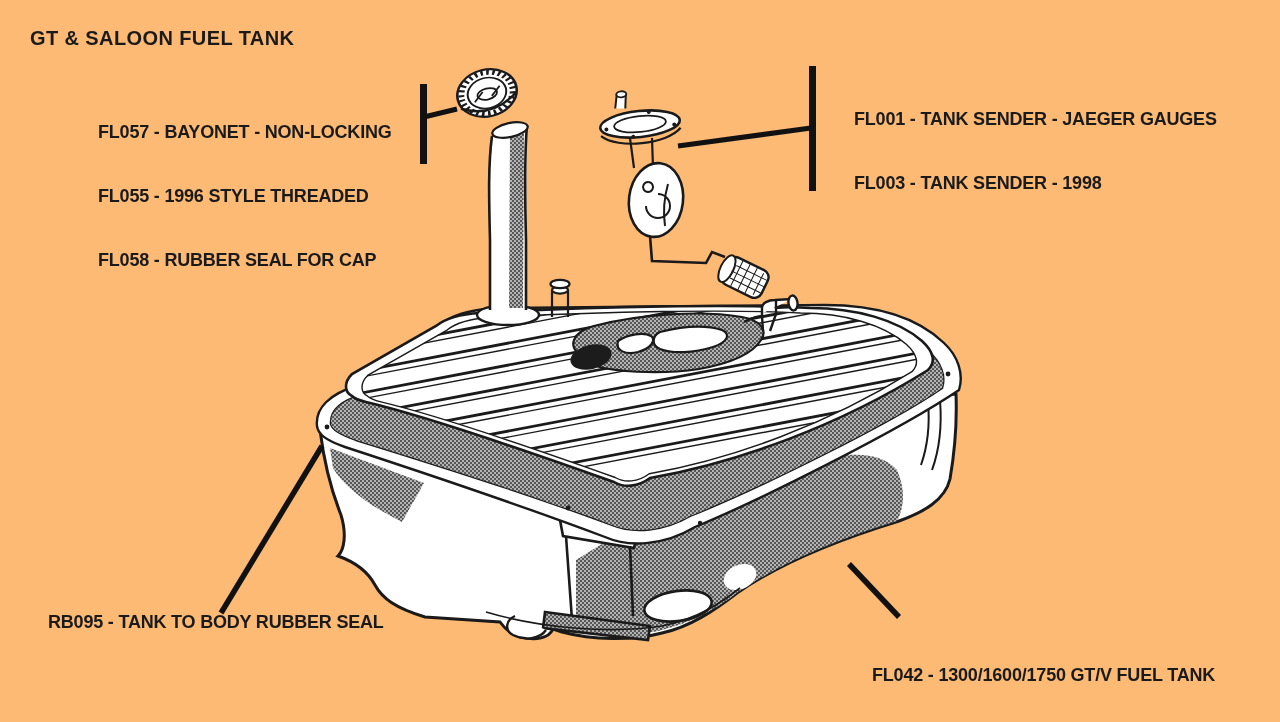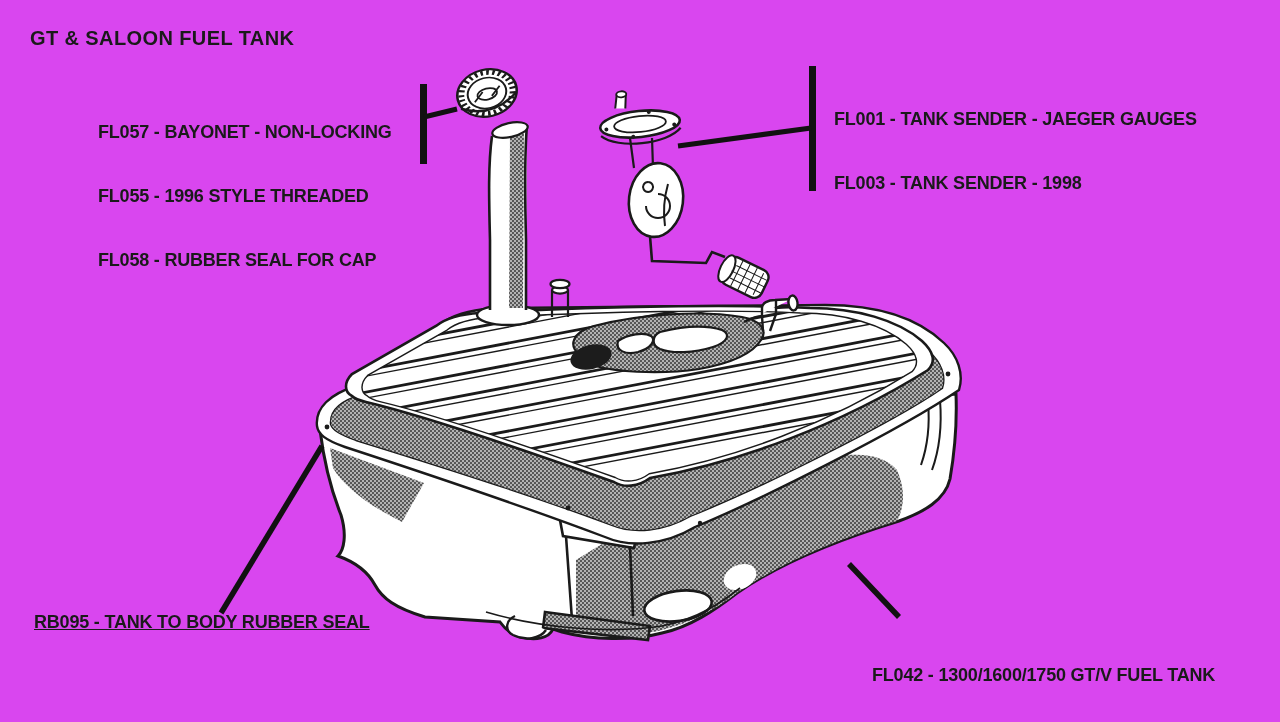--- a/index.html
+++ b/index.html
@@ -1,25 +1,25 @@
 <!DOCTYPE html>
 <html><head>
 <meta charset="utf-8">
 <style>
   html,body{margin:0;padding:0;background:#ffffff;}
-  .canvas{position:relative;width:1280px;height:722px;background:#d946ef;overflow:hidden;
+  .canvas{position:relative;width:1280px;height:722px;background:#fdba74;overflow:hidden;
           font-family:"Liberation Sans",sans-serif;color:#1a1a1a;}
   svg.art{position:absolute;left:0;top:0;}
   .page-title{position:absolute;left:30px;top:27px;font-size:20px;font-weight:bold;
               letter-spacing:.4px;white-space:pre;}
   .lbl{position:absolute;font-weight:bold;font-size:18px;line-height:21.4px;white-space:pre;
        letter-spacing:-0.2px;}
   .lbl.cap{left:98px;top:79px;}
-  .lbl.sender{left:834px;top:66px;}
-  .lbl.seal{left:34px;top:612px;text-decoration:underline;}
+  .lbl.sender{left:854px;top:66px;}
+  .lbl.seal{left:48px;top:612px;}
   .lbl.tank{left:872px;top:618px;line-height:23px;}
 </style>
 </head>
 <body>
 
 <div class="canvas">
 
   <svg class="art" width="1280" height="722" viewBox="0 0 1280 722">
     <defs>
       <pattern id="stip" width="4" height="4" patternUnits="userSpaceOnUse">

